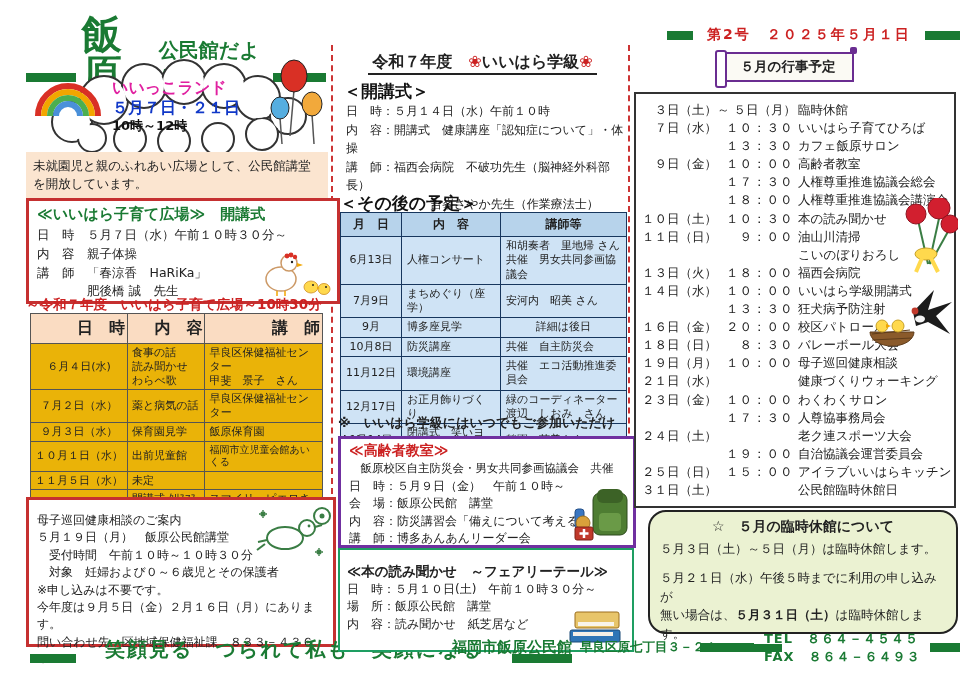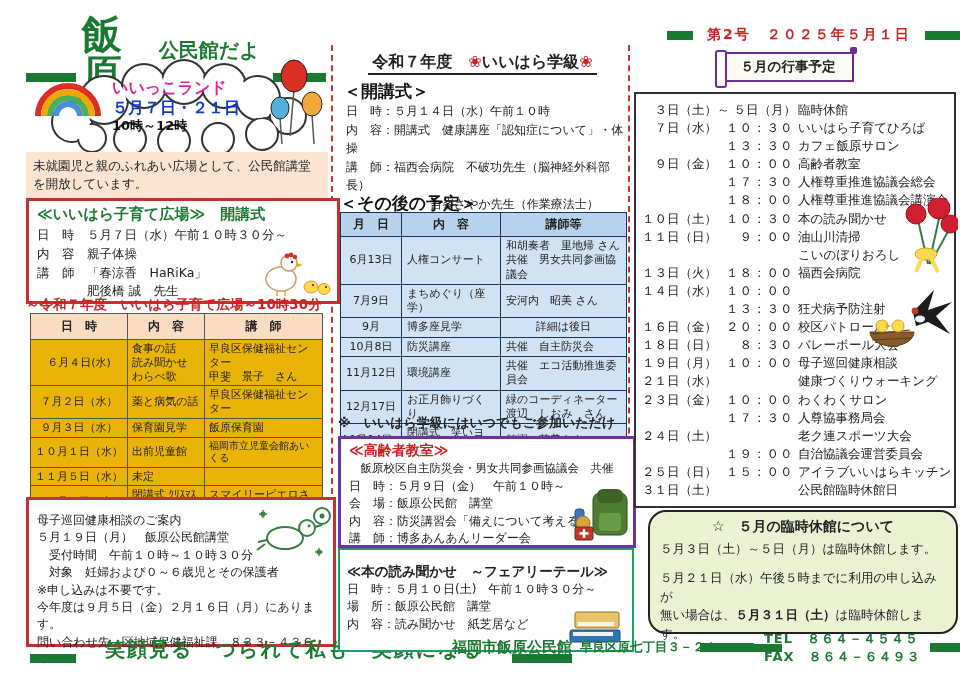--- a/index.html
+++ b/index.html
@@ -22,21 +22,21 @@
   .ct3{color:#111;font-weight:bold;font-size:13px;}
   .intro-box{top:152px;left:26px;width:288px;background:#fbe5d0;padding:5px 7px;
              font-size:12.5px;line-height:1.45;}
   .redbox{border:3px solid #c53030;background:#fff;}
   .kosodate-box{top:198px;left:26px;width:292px;height:92px;padding:4px 8px;}
   .kosodate-title{color:#1a7a33;font-weight:bold;font-size:15px;margin-bottom:2px;}
   .plain-lines{font-size:12.5px;line-height:1.5;white-space:pre-wrap;}
   .sched-title{top:296px;left:26px;color:#cc2222;font-size:13.5px;font-weight:bold;white-space:nowrap;}
   table{border-collapse:collapse;}
   .ltable{top:313px;left:30px;width:293px;font-size:11px;}
-  .ltable th{background:#fadcc2;border:1px solid #555;font-size:12px;padding:4px 2px;}
+  .ltable th{background:#fadcc2;border:1px solid #555;font-size:16px;padding:4px 2px;text-align:right;}
   .ltable td{background:#eab308;border:1px solid #555;padding:2px 4px;white-space:pre-line;line-height:1.25;}
   .ltable td.c-date{text-align:center;white-space:nowrap;}
   .ltable td.small{font-size:10px;}
   .boshi-box{top:497px;left:26px;width:288px;height:120px;padding:12px 8px;font-size:12px;line-height:1.45;}
   .slogan-row{top:636px;left:30px;display:flex;align-items:flex-end;gap:29px;}
   .slogan{color:#1a7a33;font-weight:bold;font-size:20px;letter-spacing:2px;white-space:nowrap;}
   
   .m-title{top:52px;left:340px;width:285px;text-align:center;font-size:16px;font-weight:bold;}
   .m-title .inner{border-bottom:2px solid #222;padding:0 4px 2px;}
   .flower{color:#cc2222;}
@@ -398,20 +398,21 @@
           <span class="ev-name">こいのぼりおろし</span>
         </div>
         <div class="ev-row">
           <span class="ev-date">１３日（火）</span>
           <span class="ev-time">１８：００</span>
           <span class="ev-name">福西会病院</span>
         </div>
         <div class="ev-row">
           <span class="ev-date">１４日（水）</span>
           <span class="ev-time">１０：００</span>
+          <span class="ev-name">いいはら学級開講式</span>
         </div>
         <div class="ev-row">
           <span class="ev-date"></span>
           <span class="ev-time">１３：３０</span>
           <span class="ev-name">狂犬病予防注射</span>
         </div>
         <div class="ev-row">
           <span class="ev-date">１６日（金）</span>
           <span class="ev-time">２０：００</span>
           <span class="ev-name">校区パトロール</span>

